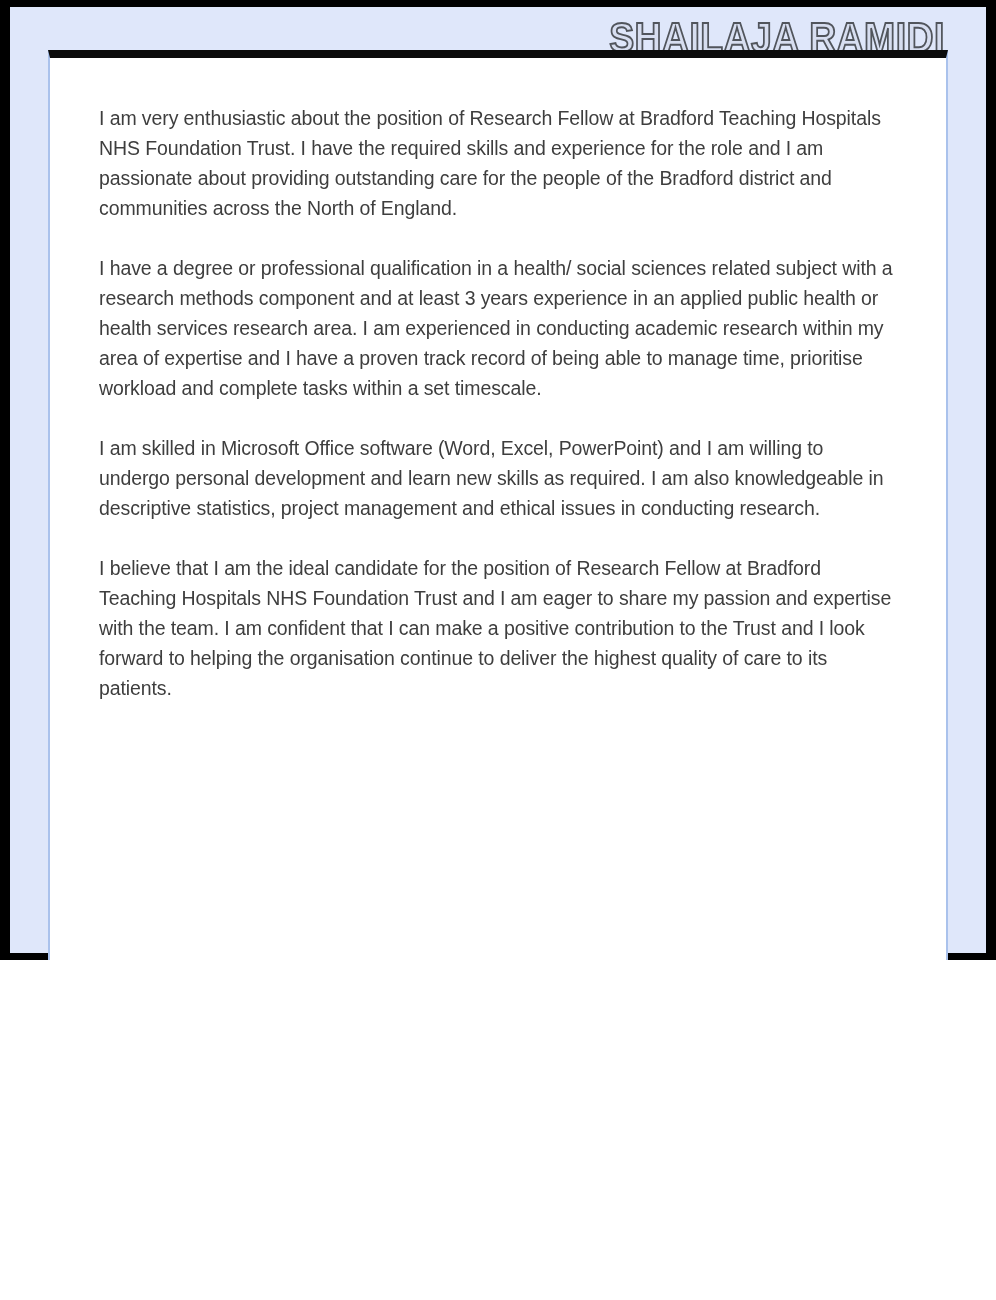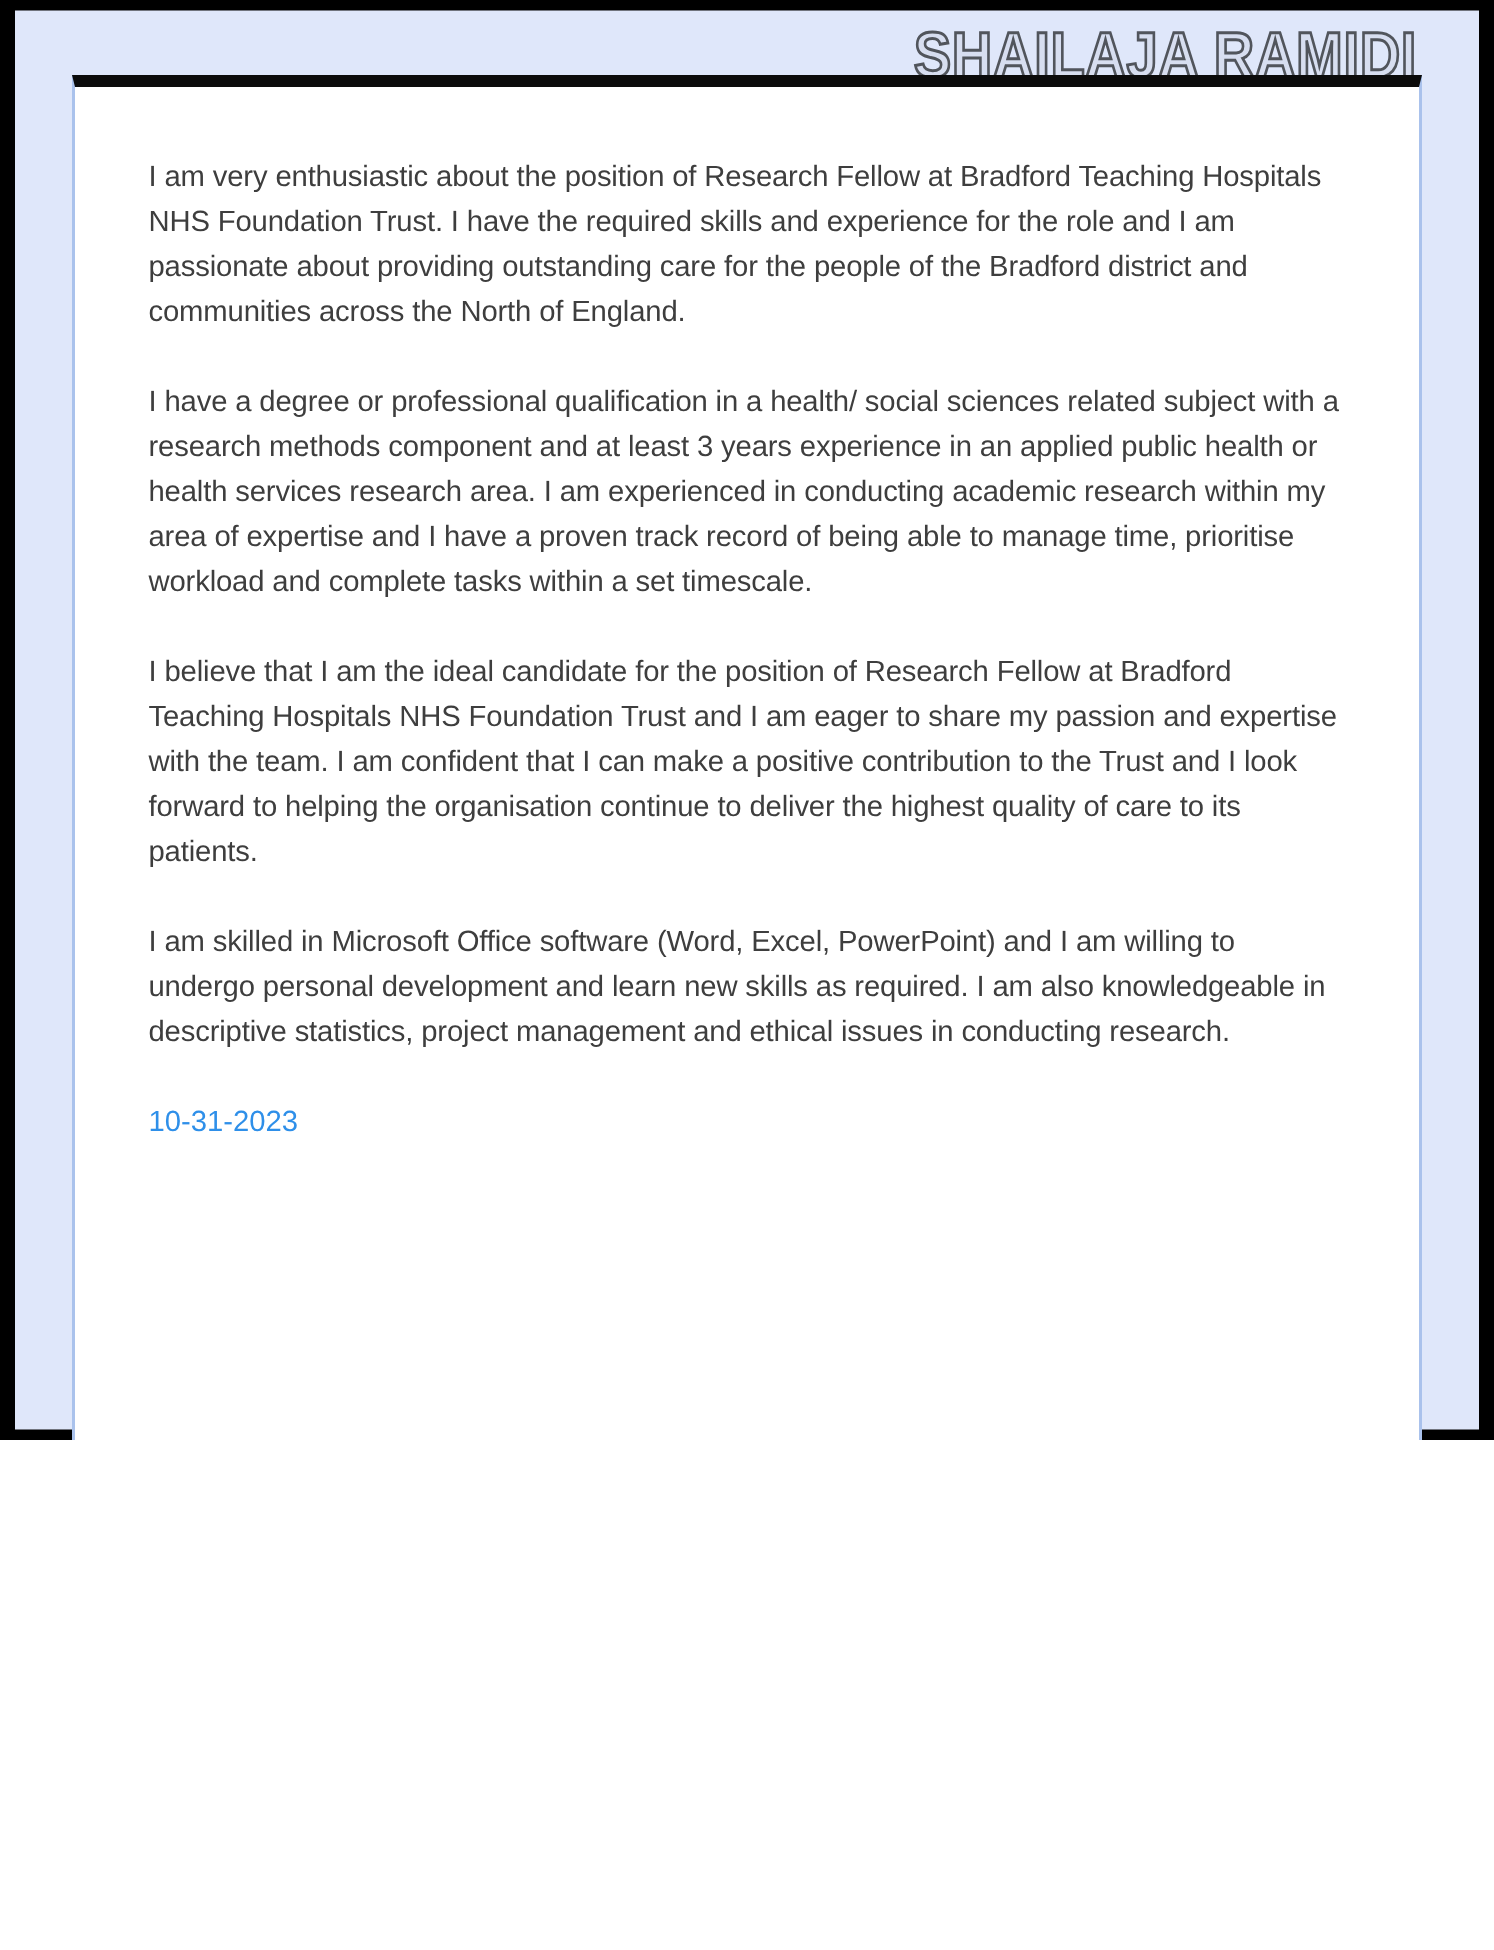--- a/index.html
+++ b/index.html
@@ -75,22 +75,21 @@
 <body>
 
 <div class="frame">
   <div class="inner">
 
     <div class="header-name">SHAILAJA RAMIDI</div>
 
     <div class="sheet">
       <p>I am very enthusiastic about the position of Research Fellow at Bradford Teaching Hospitals NHS Foundation Trust. I have the required skills and experience for the role and I am passionate about providing outstanding care for the people of the Bradford district and communities across the North of England.</p>
       <p>I have a degree or professional qualification in a health/ social sciences related subject with a research methods component and at least 3 years experience in an applied public health or health services research area. I am experienced in conducting academic research within my area of expertise and I have a proven track record of being able to manage time, prioritise workload and complete tasks within a set timescale.</p>
+      <p>I am skilled in Microsoft Office software (Word, Excel, PowerPoint) and I am willing to undergo personal development and learn new skills as required. I am also knowledgeable in descriptive statistics, project management and ethical issues in conducting research.</p>
       <p>I believe that I am the ideal candidate for the position of Research Fellow at Bradford Teaching Hospitals NHS Foundation Trust and I am eager to share my passion and expertise with the team. I am confident that I can make a positive contribution to the Trust and I look forward to helping the organisation continue to deliver the highest quality of care to its patients.</p>
-      <p>I am skilled in Microsoft Office software (Word, Excel, PowerPoint) and I am willing to undergo personal development and learn new skills as required. I am also knowledgeable in descriptive statistics, project management and ethical issues in conducting research.</p>
 
-      <div class="date">10-31-2023</div>
 
       <div class="watermark">Lazyapply.com</div>
     </div>
 
   </div>
 </div>
 
 </body></html>

